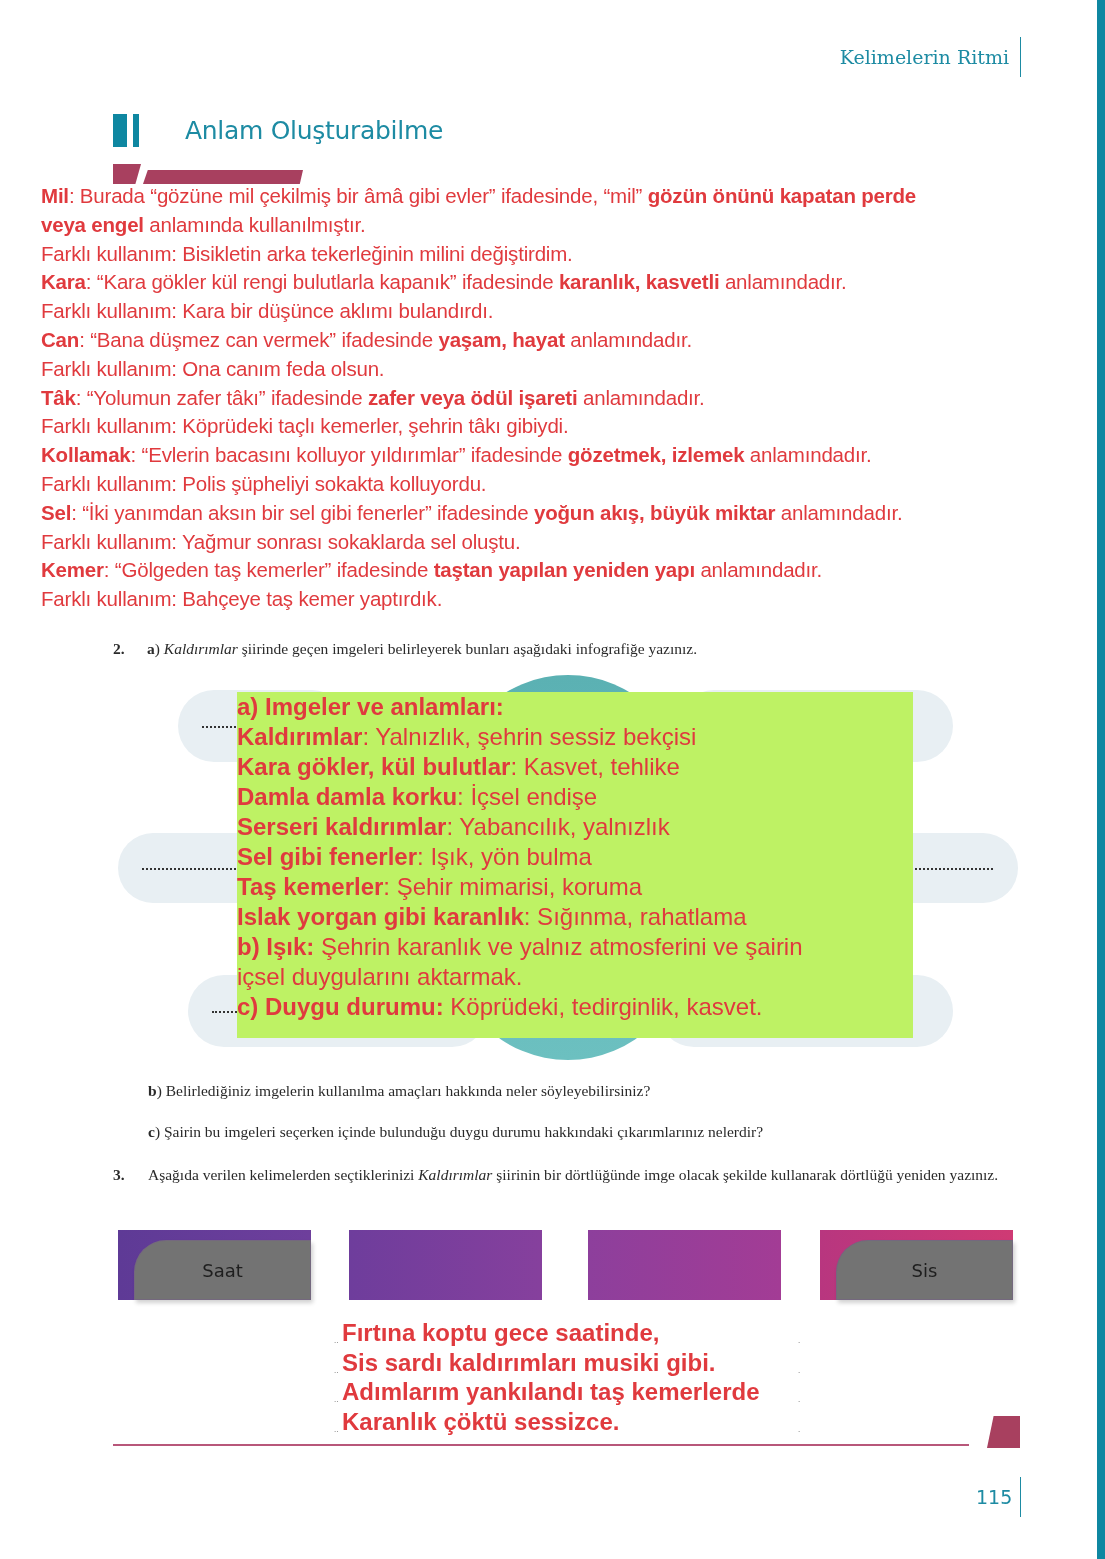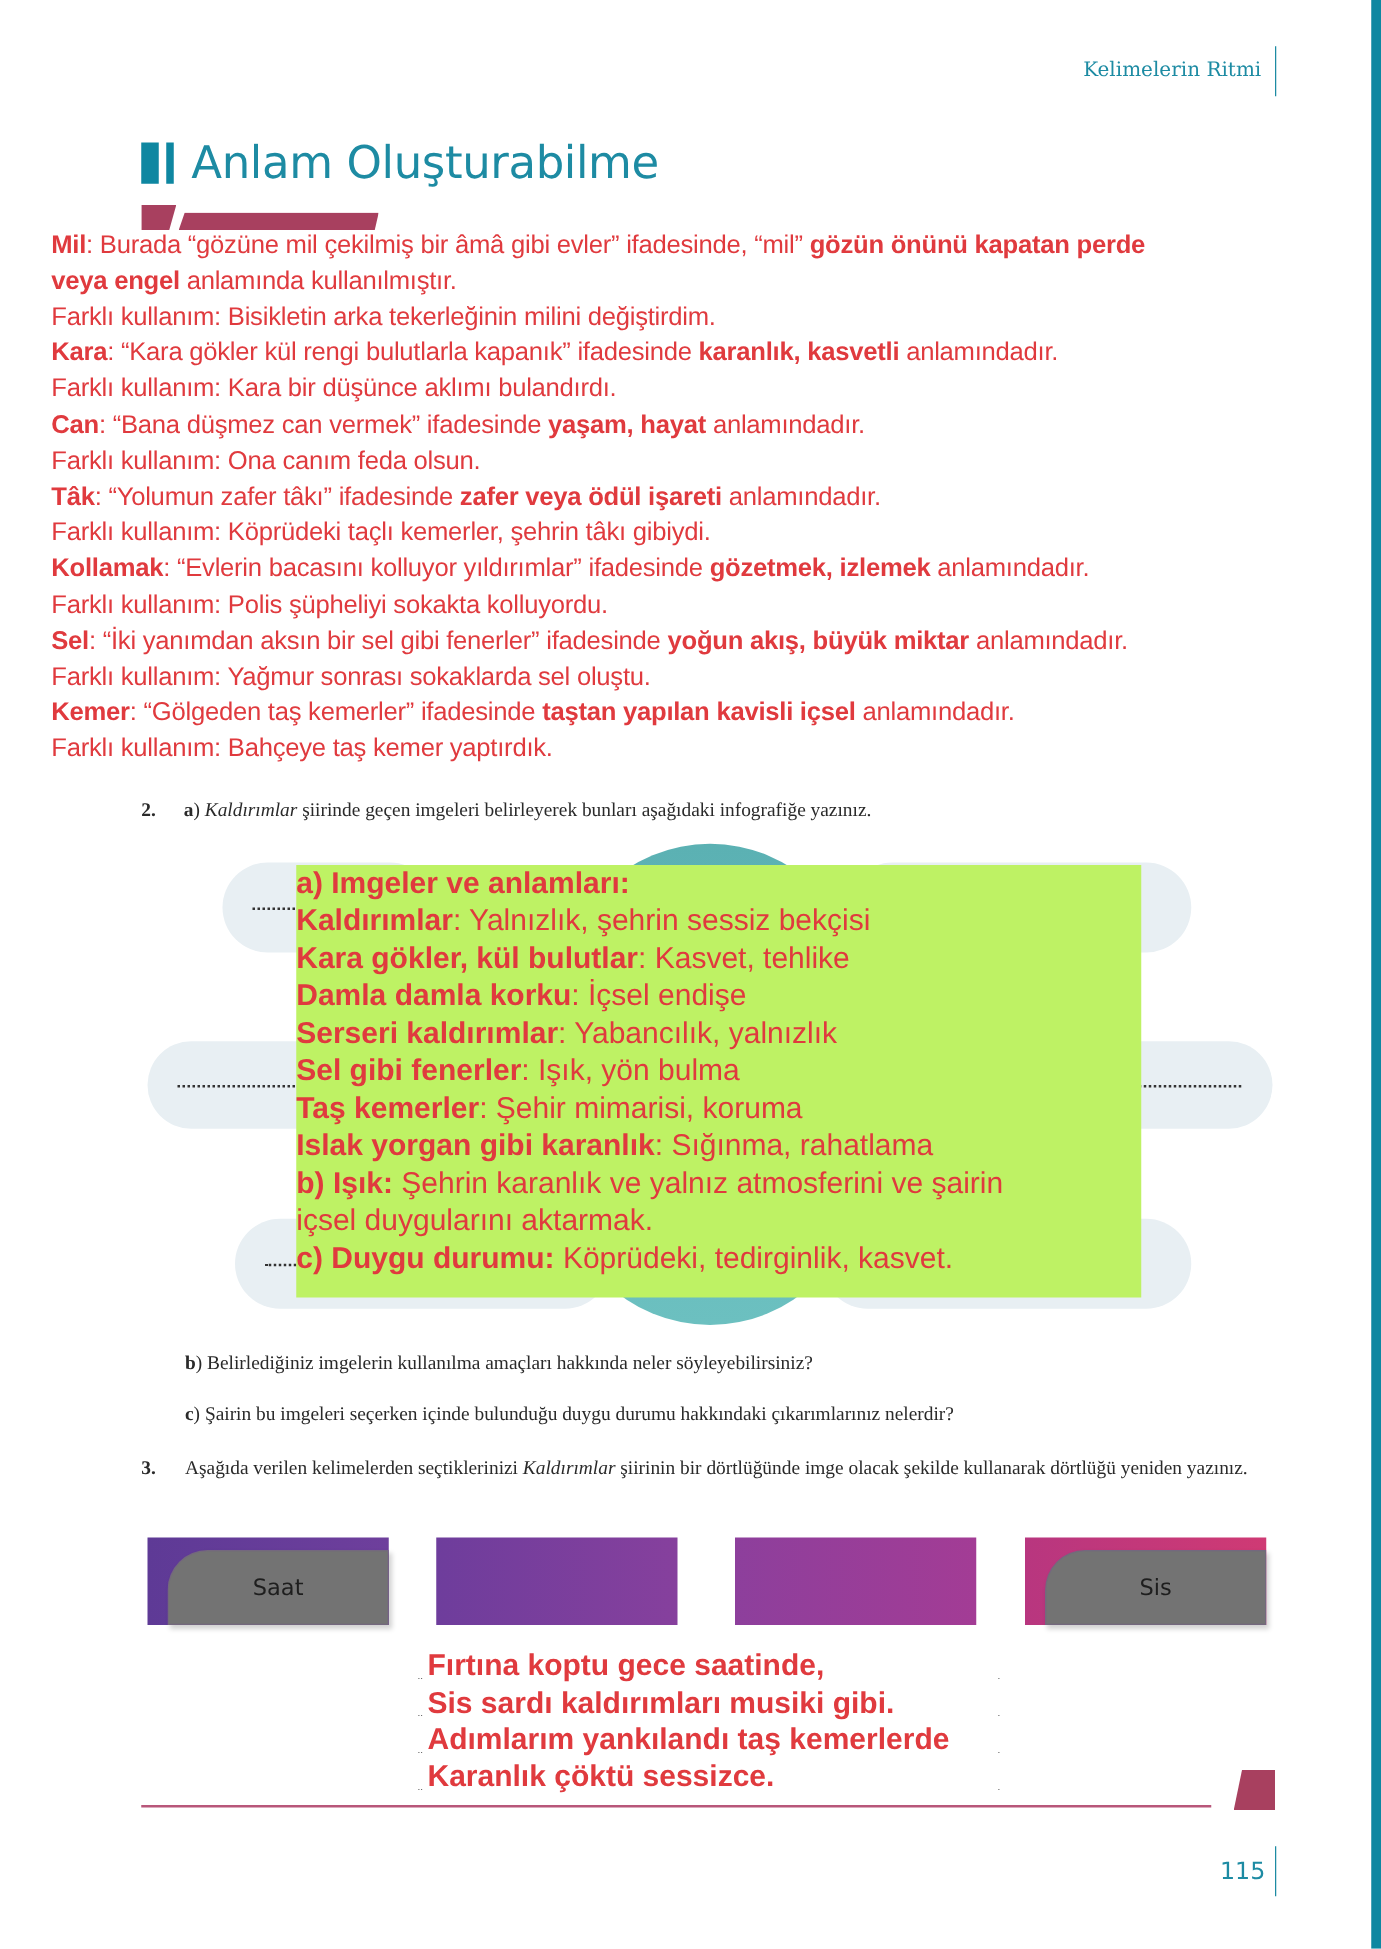--- a/index.html
+++ b/index.html
@@ -1,27 +1,27 @@
 <!DOCTYPE html>
 <html><head>
   <meta charset="utf-8">
   <style>
     * { box-sizing: border-box; margin: 0; padding: 0; }
     html, body { width: 1105px; height: 1559px; background: #ffffff; overflow: hidden; }
     body { position: relative; font-family: "DejaVu Sans", sans-serif; }
 
     .edge-bar { position: absolute; left: 1097px; top: 0; width: 8px; height: 1559px; background: #0e87a1; }
 
-    .running-head { position: absolute; right: 96px; top: 46px; font-family: "DejaVu Serif", serif; font-size: 16px; color: #1d8ba3; }
+    .running-head { position: absolute; right: 96px; top: 46px; font-family: "DejaVu Serif", serif; font-size: 19px; color: #1d8ba3; }
     .running-head-rule { position: absolute; left: 1020px; top: 37px; width: 1px; height: 40px; background: #1d8ba3; }
 
     .section-title { position: absolute; left: 113px; top: 113px; height: 34px; display: flex; align-items: center; }
     .title-bar-thick { width: 14px; height: 33px; background: #0e87a1; margin-right: 6px; }
     .title-bar-thin { width: 6px; height: 33px; background: #0e87a1; margin-right: 14px; }
-    .title-text { font-family: "DejaVu Sans", sans-serif; font-size: 36px; color: #1d8ba3; font-weight: normal; letter-spacing: -0.3px; }
+    .title-text { font-family: "DejaVu Sans", sans-serif; font-size: 25px; color: #1d8ba3; font-weight: normal; letter-spacing: -0.3px; margin-left: 32px; }
 
     .accent-strip { position: absolute; left: 113px; top: 164px; width: 190px; height: 18px; }
     .accent-strip .a1 { position: absolute; left: 0; top: 0; width: 28px; height: 20px; background: #a8405f; clip-path: polygon(0 0, 100% 0, 80% 100%, 0 100%); }
     .accent-strip .a2 { position: absolute; left: 30px; top: 6px; width: 160px; height: 14px; background: #a8405f; clip-path: polygon(3% 0, 100% 0, 98% 100%, 0 100%); }
 
     .glossary { position: absolute; left: 41px; top: 182px; width: 1000px; font-family: "Liberation Sans", sans-serif; font-size: 20.5px; line-height: 28.8px; color: #e03a3e; letter-spacing: -0.2px; }
     .glossary .line { white-space: nowrap; }
     .glossary b { font-weight: bold; }
 
     .q { position: absolute; font-family: "Liberation Serif", serif; font-size: 15.5px; color: #2a2a2a; }
@@ -90,21 +90,21 @@
     <div class="line"><b>Kara</b><span>: “Kara gökler kül rengi bulutlarla kapanık” ifadesinde </span><b>karanlık, kasvetli</b><span> anlamındadır.</span></div>
     <div class="line"><span>Farklı kullanım: Kara bir düşünce aklımı bulandırdı.</span></div>
     <div class="line"><b>Can</b><span>: “Bana düşmez can vermek” ifadesinde </span><b>yaşam, hayat</b><span> anlamındadır.</span></div>
     <div class="line"><span>Farklı kullanım: Ona canım feda olsun.</span></div>
     <div class="line"><b>Tâk</b><span>: “Yolumun zafer tâkı” ifadesinde </span><b>zafer veya ödül işareti</b><span> anlamındadır.</span></div>
     <div class="line"><span>Farklı kullanım: Köprüdeki taçlı kemerler, şehrin tâkı gibiydi.</span></div>
     <div class="line"><b>Kollamak</b><span>: “Evlerin bacasını kolluyor yıldırımlar” ifadesinde </span><b>gözetmek, izlemek</b><span> anlamındadır.</span></div>
     <div class="line"><span>Farklı kullanım: Polis şüpheliyi sokakta kolluyordu.</span></div>
     <div class="line"><b>Sel</b><span>: “İki yanımdan aksın bir sel gibi fenerler” ifadesinde </span><b>yoğun akış, büyük miktar</b><span> anlamındadır.</span></div>
     <div class="line"><span>Farklı kullanım: Yağmur sonrası sokaklarda sel oluştu.</span></div>
-    <div class="line"><b>Kemer</b><span>: “Gölgeden taş kemerler” ifadesinde </span><b>taştan yapılan kavisli içsel</b><span> anlamındadır.</span></div>
+    <div class="line"><b>Kemer</b><span>: “Gölgeden taş kemerler” ifadesinde </span><b>taştan yapılan yeniden yapı</b><span> anlamındadır.</span></div>
     <div class="line"><span>Farklı kullanım: Bahçeye taş kemer yaptırdık.</span></div>
   </div>
 
 <div class="q q2a">
   <b class="num">2.</b><b>a</b>) <i>Kaldırımlar</i><span> şiirinde geçen imgeleri belirleyerek bunları aşağıdaki infografiğe yazınız.</span>
 </div>
 
 <div class="info">
   <div class="circle"></div>
   <div class="pill" style="left:60px; top:15px; width:170px; height:72px;">

